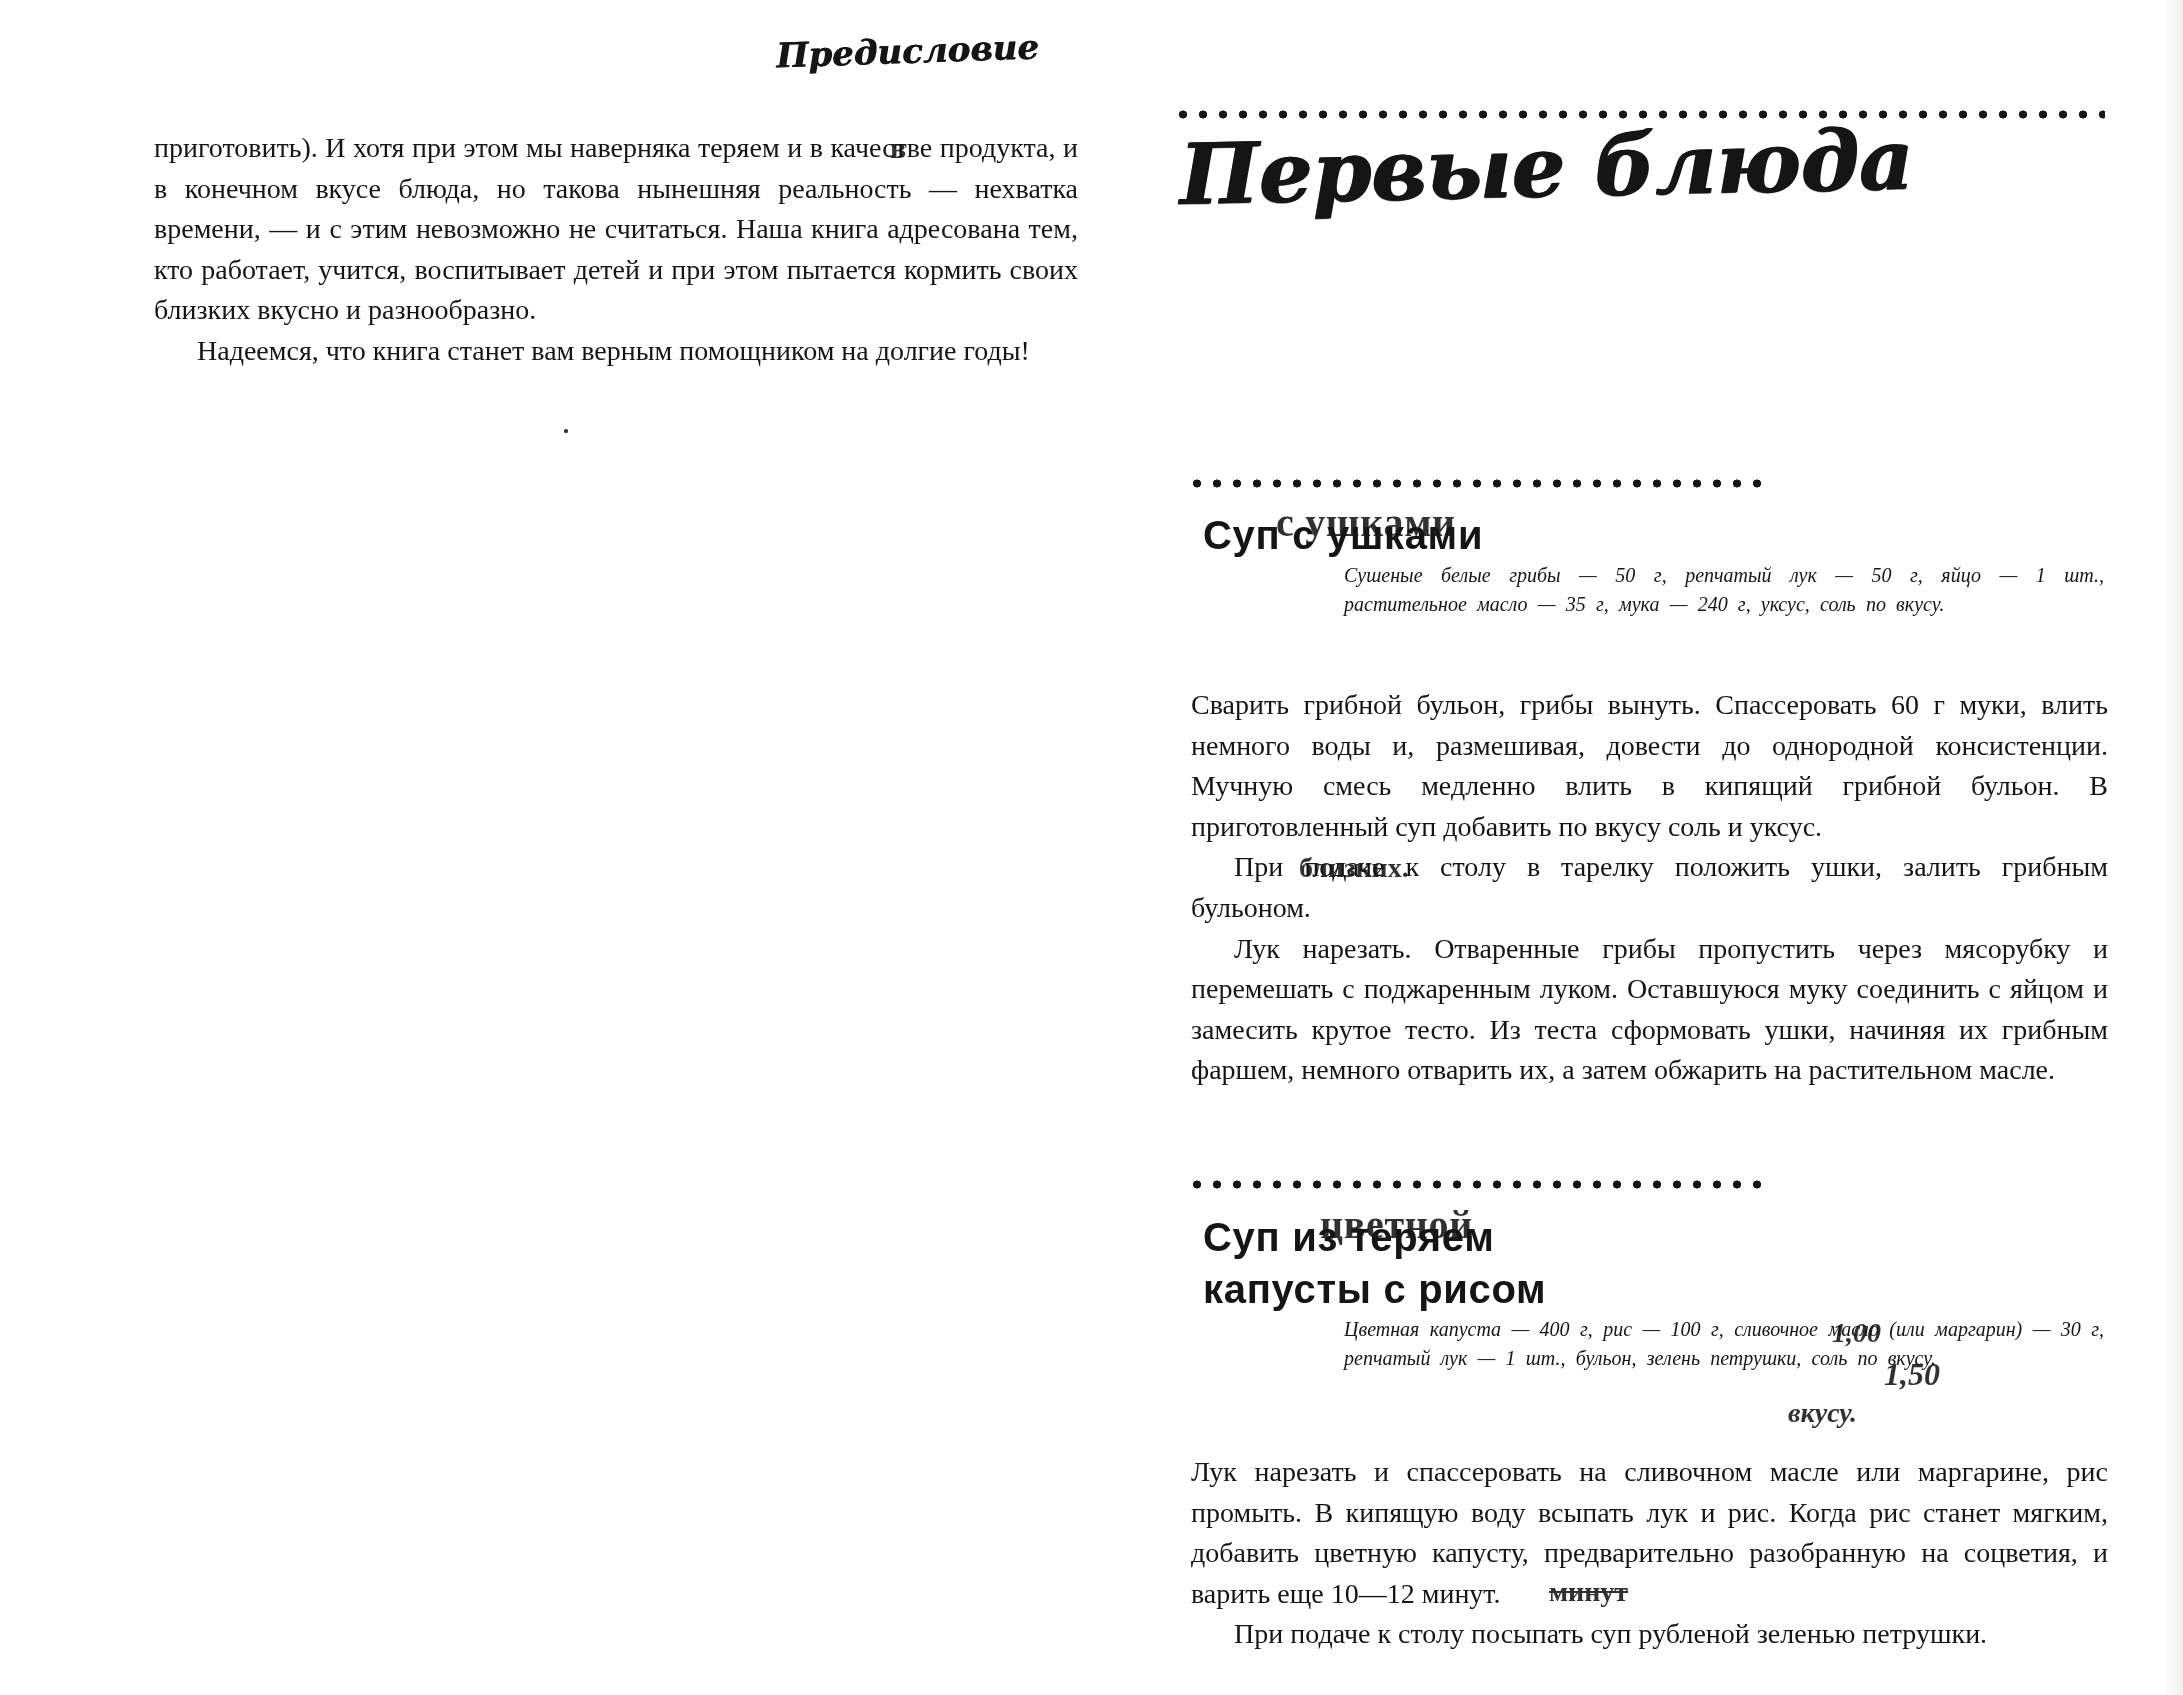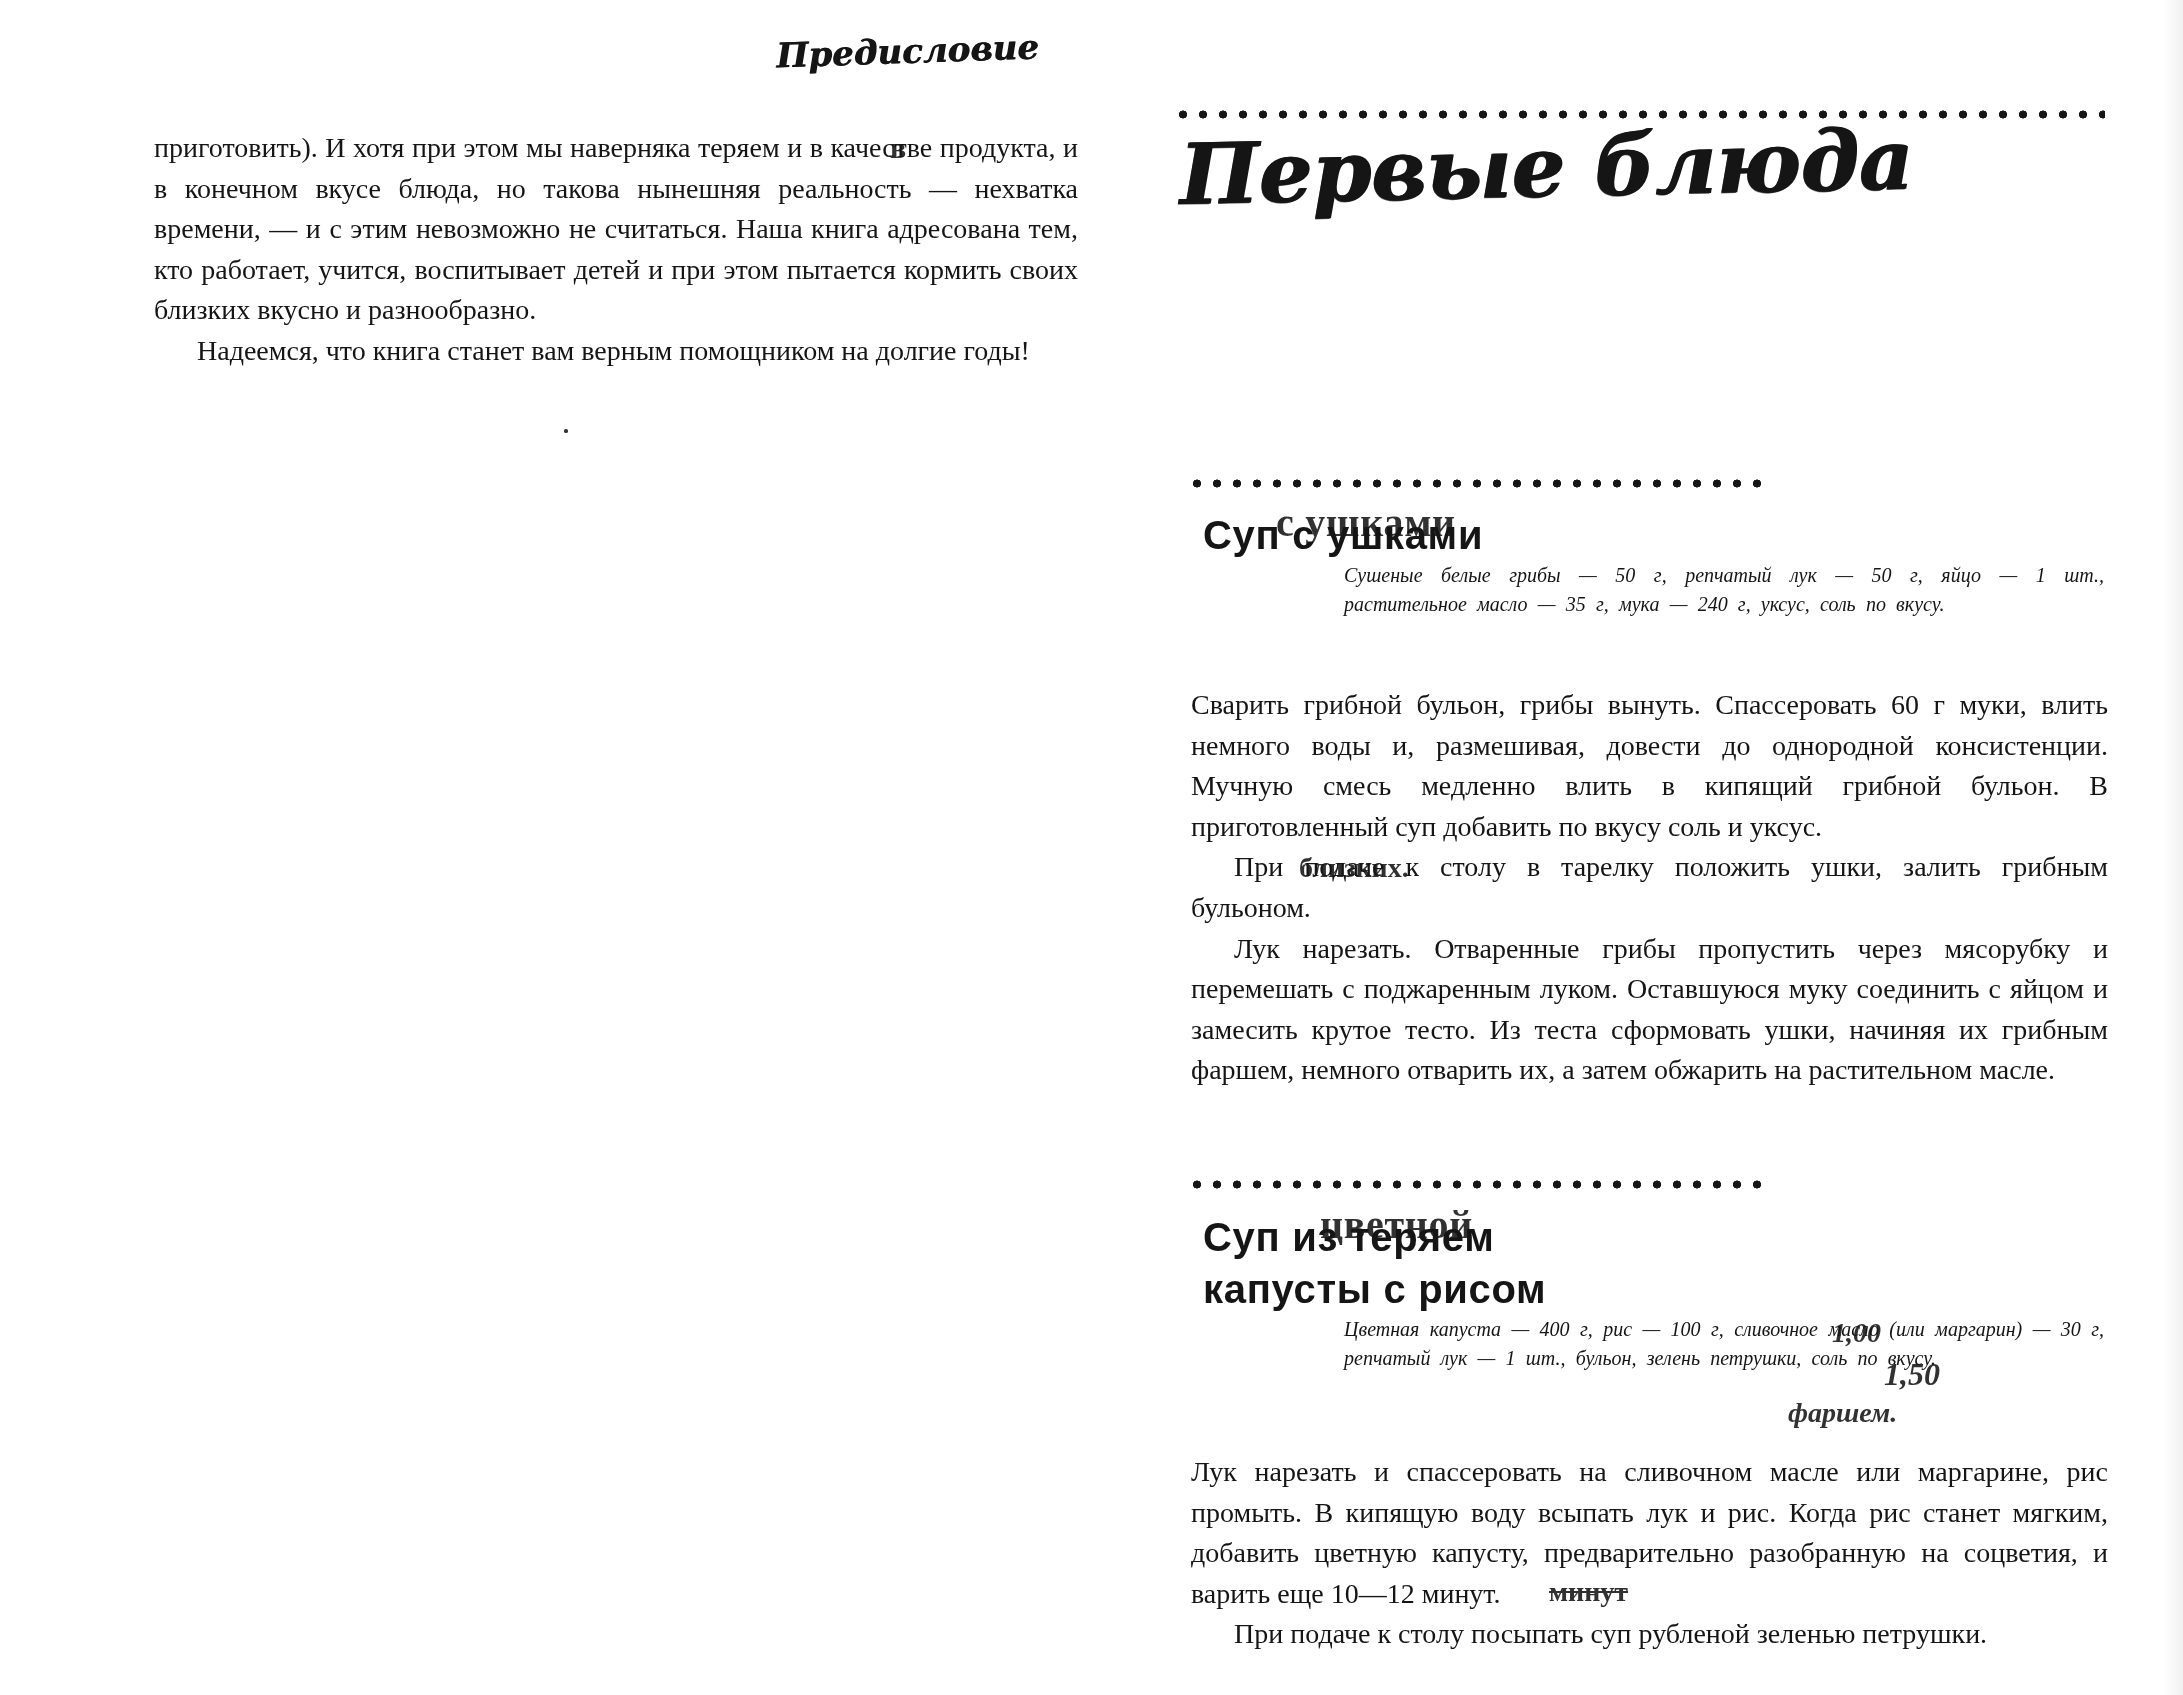--- a/index.html
+++ b/index.html
@@ -102,15 +102,15 @@
   <p class="para">Лук нарезать и спассеровать на сливочном масле или маргарине, рис промыть. В кипящую воду всыпать лук и рис. Когда рис станет мягким, добавить цветную капусту, предварительно разобранную на соцветия, и варить еще 10—12 минут.</p>
   <p class="para indent">При подаче к столу посыпать суп рубленой зеленью петрушки.</p>
 </div>
 
 <div class="ghost" style="left:890px; top:131px; font-size:30px;">в</div>
 <div class="ghost heading" style="left:1276px; top:499px;">с ушками</div>
 <div class="ghost" style="left:1299px; top:852px;">близких.</div>
 <div class="ghost heading" style="left:1320px; top:1201px;">цветной</div>
 <div class="ghost italic" style="left:1832px; top:1317px; font-size:28px;">1,00</div>
 <div class="ghost italic" style="left:1884px; top:1356px; font-size:32px;">1,50</div>
-<div class="ghost italic" style="left:1788px; top:1397px; font-size:28px;">фаршем.</div>
+<div class="ghost italic" style="left:1788px; top:1397px; font-size:28px;">вкусу.</div>
 <div class="ghost" style="left:1549px; top:1576px; text-decoration:line-through;">минут</div>
 
 
 </body></html>

